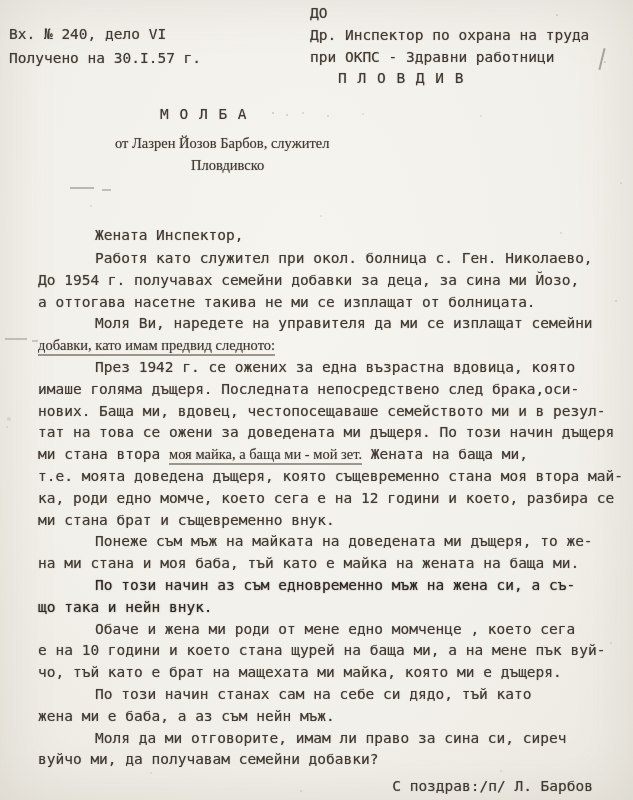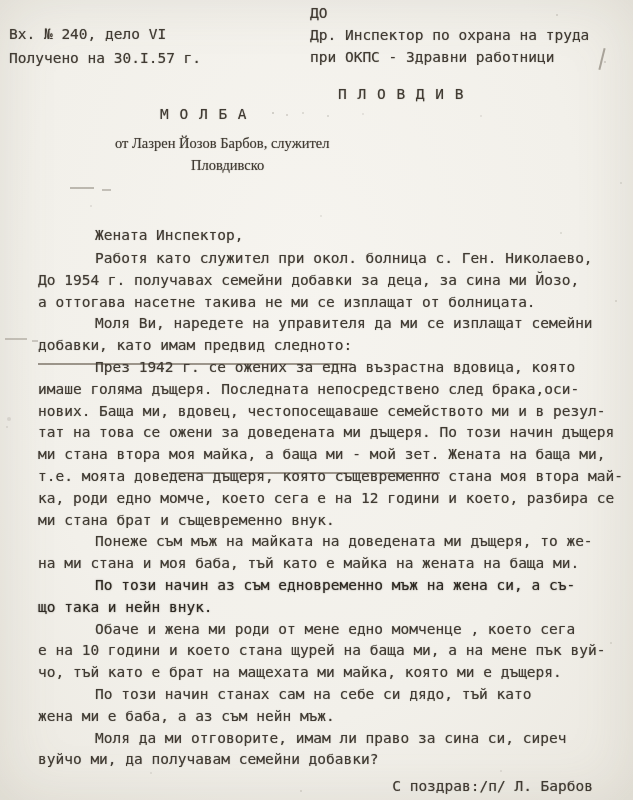--- a/index.html
+++ b/index.html
@@ -10,30 +10,30 @@
     font-family:"DejaVu Sans Mono", monospace;
     color:#413b33;
     font-size:14.5px;
   }
   .page * { text-shadow: 0 0 1px rgba(62,56,46,0.55); }
   .line { white-space:pre; height:21.8px; line-height:21.8px; }
   .blk { position:absolute; }
   .reg   { top:8px;  left:9px;margin-top:14px; }
   .reg .line { height:24px; line-height:24px; }
   .addr  { top:3px;  left:310px; }
-  .addr .city { margin-top:16px; letter-spacing:1px;padding-left:28px; }
+  .addr .city { margin-top:0; letter-spacing:1px;padding-left:28px; }
   .title { position:absolute; top:103px; left:160px; height:22px; line-height:22px; letter-spacing:1px; }
   .sender{ top:132px; left:115px;font-family:Liberation Serif, serif; }
   .sender .line { height:22.4px; line-height:22.4px; }
   .sender .centered { padding-left:76px; }
   .salutation { position:absolute; top:224px; left:95px; height:22px; line-height:22px; }
   .bodytxt { top:248px; left:38px; }
   .indent { padding-left:57px; }
   .dark { color:#2e2922; text-shadow:0 0 1.4px rgba(40,34,26,0.7); }
-  .u { border-bottom:2px solid rgba(84,73,58,0.55); padding-bottom:10px; }
+  .u { border-bottom:2px solid rgba(84,73,58,0.55); padding-bottom:1px;font-family:Liberation Serif, serif; }
   .signoff { position:absolute; top:775px; right:40px; height:22px; line-height:22px; }
   
   .artifact { position:absolute; }
   .noise {
     position:absolute; top:0; left:0; width:2px; height:2px; border-radius:50%;
     background:transparent;
     box-shadow:
       556px 14px 0 0 rgba(95,88,76,.22), 604px 61px 0 0 rgba(95,88,76,.25),
       90px 205px 0 0 rgba(95,88,76,.16), 320px 215px 0 0 rgba(95,88,76,.14),
       560px 232px 0 0 rgba(95,88,76,.18), 615px 300px 0 0 rgba(95,88,76,.2),

